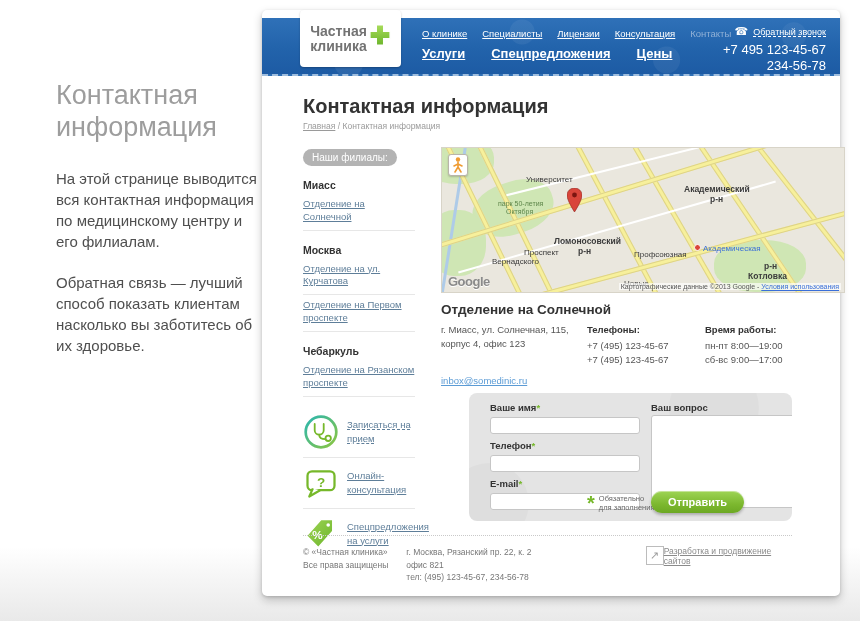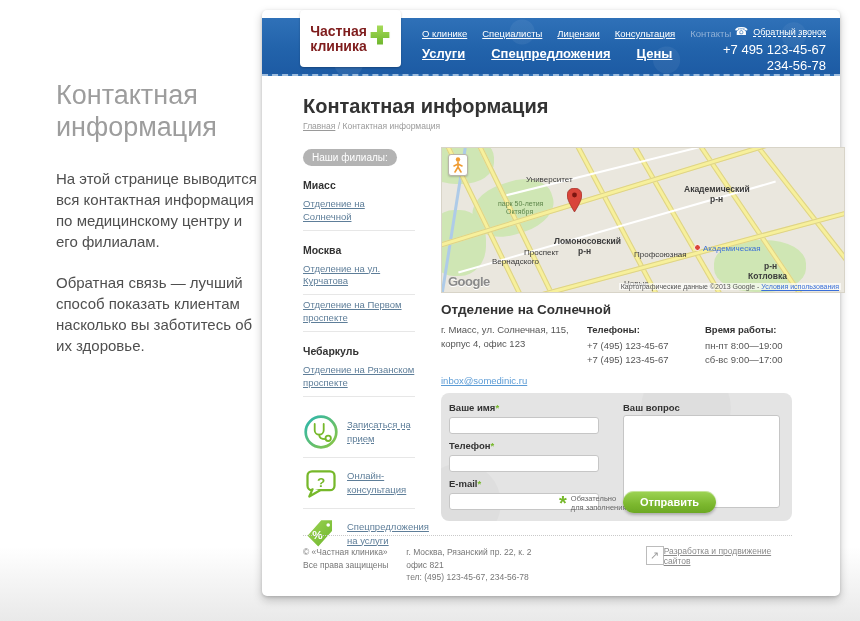--- a/index.html
+++ b/index.html
@@ -28,21 +28,21 @@
   .band .pattern { position:absolute; inset:0;
     background:
       radial-gradient(circle at 15% 80%, rgba(255,255,255,.07) 0 14px, transparent 15px),
       radial-gradient(circle at 45% 25%, rgba(255,255,255,.06) 0 12px, transparent 13px),
       radial-gradient(circle at 70% 75%, rgba(255,255,255,.06) 0 13px, transparent 14px),
       radial-gradient(circle at 92% 30%, rgba(255,255,255,.05) 0 12px, transparent 13px); }
 
   .logo { position:absolute; left:38px; top:0; width:101px; height:57px; background:#fff;
     border-radius:4px; box-shadow:0 1px 2px rgba(0,0,0,.25);
     display:flex; align-items:center; justify-content:center; z-index:3; }
-  .logo-text { color:#7f1d1d; font-weight:bold; font-size:14px; line-height:1.02; text-align:center; }
+  .logo-text { color:#737373; font-weight:bold; font-size:14px; line-height:1.02; text-align:left; }
   .logo-cross { width:22px; height:22px; margin-left:2px; margin-top:-8px; }
 
   .topnav { position:absolute; left:160px; top:10px; display:flex; gap:15px; }
   .topnav a { font-size:9.5px; color:#fff; text-decoration:underline; white-space:nowrap; }
   .topnav a.active { color:#8fb0d6; text-decoration:none; }
 
   .mainnav { position:absolute; left:160px; top:28px; display:flex; gap:26px; }
   .mainnav a { font-size:13px; font-weight:bold; color:#fff; text-decoration:underline; white-space:nowrap; }
 
   .callback { position:absolute; right:14px; top:8px; display:flex; align-items:center; gap:5px; }
@@ -105,21 +105,21 @@
   .det-row { display:flex; margin-top:6px; font-size:9.5px; color:#555; line-height:1.45; }
   .det-addr { width:138px; flex:none; }
   .det-col { width:110px; flex:none;margin-left:8px; }
   .det-col .lbl, .email-b .lbl { font-weight:bold; color:#333; margin-bottom:2px; }
   .email-b { margin-top:9px; font-size:9.5px; }
   .email-b a { color:#5b9bd5; text-decoration:underline; }
 
   
   .fb-title { margin-top:13px; font-size:13.5px; font-weight:bold; color:#333; }
   .panel { position:relative; margin-top:7px; background:#e4e4e4; border-radius:8px;
-    height:128px; padding:9px 8px; overflow:hidden; }
+    height:128px; padding:9px 21px; overflow:hidden;margin-left:28px; }
   .panel .deco { position:absolute; border-radius:50%; background:rgba(0,0,0,.025); }
   .fields { position:relative; width:150px; z-index:2; }
   .flabel { font-size:9.5px; font-weight:bold; color:#333; margin-bottom:2px; }
   .req { color:#76b82a; font-weight:bold; }
   .fields input { width:150px; height:17px; border:1px solid #c6c6c6; border-radius:3px;
     background:#fff; margin-bottom:6px; font-size:10px; padding:0 5px; }
   .qcol { position:absolute; left:182px; top:9px; width:157px; z-index:2; }
   .qcol textarea { width:157px; height:93px; border:1px solid #c6c6c6; border-radius:3px;
     background:#fff; resize:none; font-size:10px; padding:3px 5px;
     font-family:"Liberation Sans", sans-serif; }

